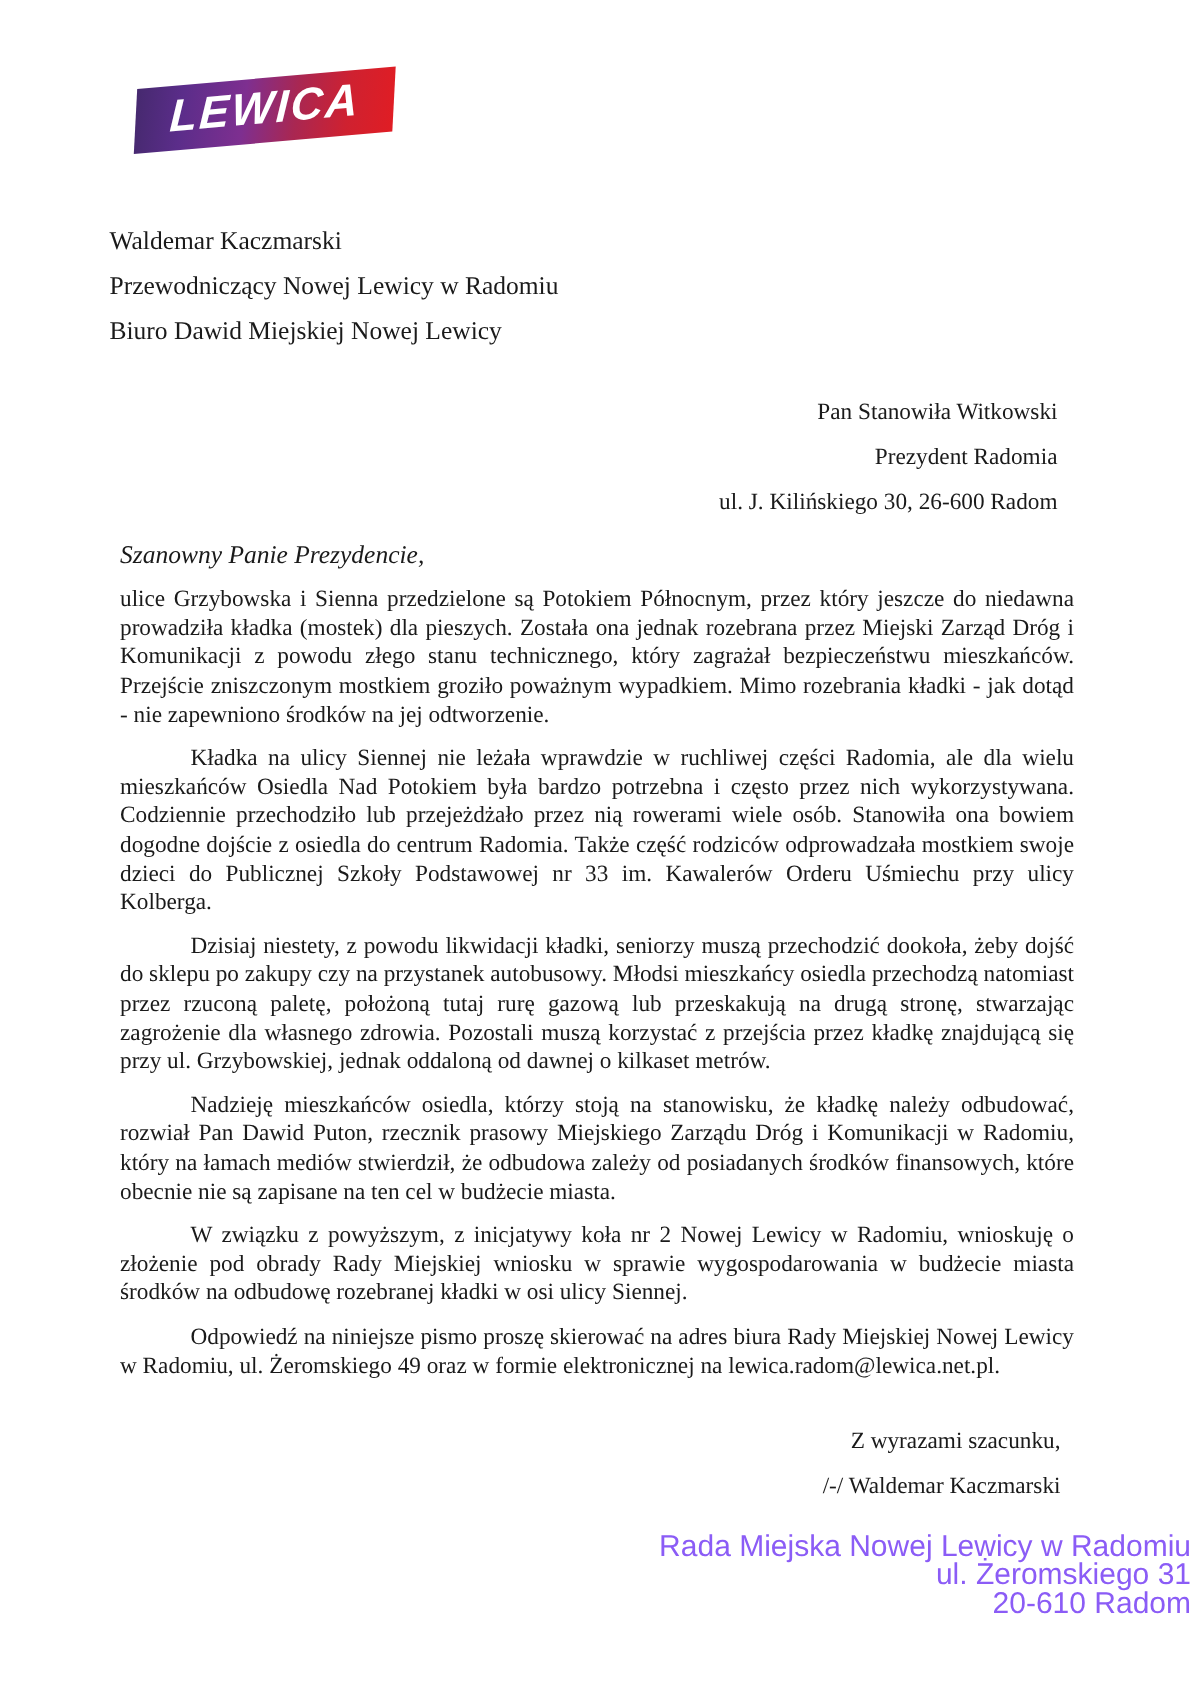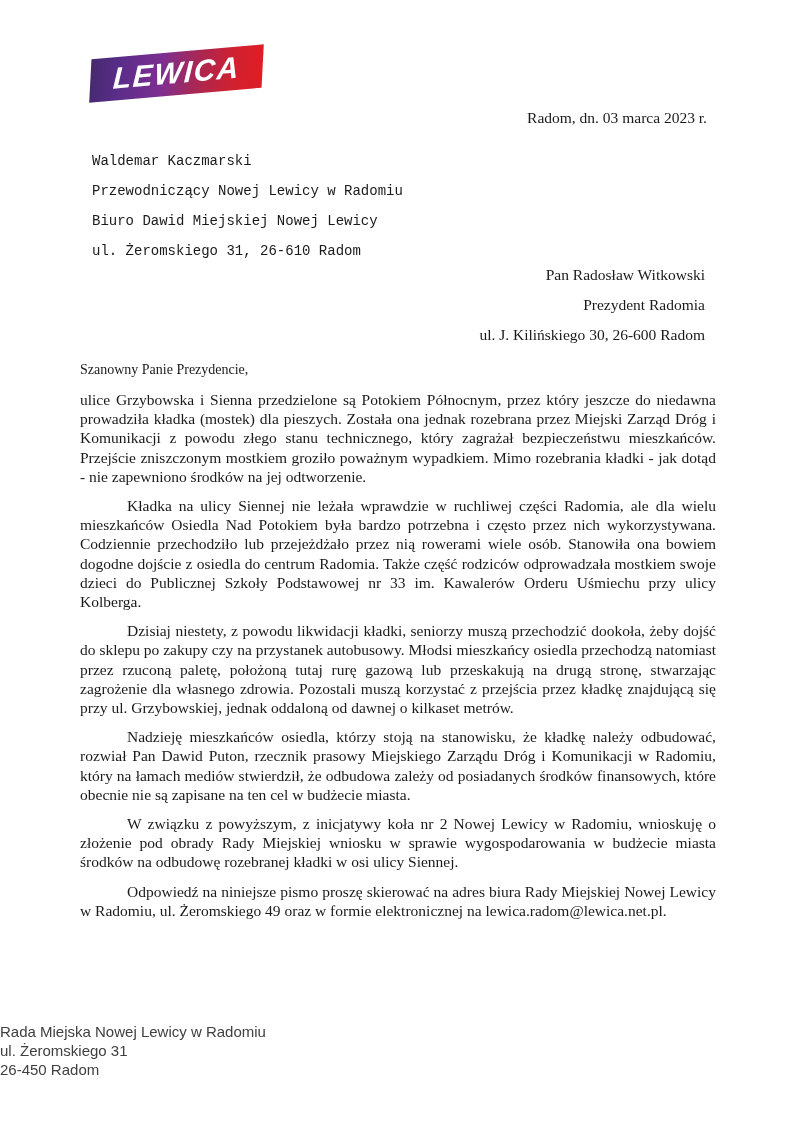--- a/index.html
+++ b/index.html
@@ -47,41 +47,41 @@
     position: absolute;
     left: 80px;
     top: 108px;
     width: 627px;
     text-align: right;
     font-size: 15.5px;
     line-height: 19px;
   }
   .sender-block {
     position: absolute;
-    left: 92px;
+    left: 73px;
     top: 146px;
-    font-size: 14px;
+    font-size: 17px;
     line-height: 30px;
-    font-family: Liberation Mono, monospace;
   }
   .recipient-block {
     position: absolute;
     left: 80px;
     top: 260px;
     width: 625px;
     text-align: right;
     font-size: 15.5px;
     line-height: 30px;
   }
   .salutation {
     position: absolute;
     left: 80px;
     top: 360px;
-    font-size: 14px;
+    font-size: 17px;
     line-height: 19px;
+    font-style: italic;
   }
   .body-text {
     position: absolute;
     left: 80px;
     top: 387px;
     width: 636px;
     font-size: 15.5px;
     line-height: 19.2px;
     text-align: justify;
   }
@@ -102,62 +102,64 @@
     line-height: 19px;
   }
   .closing-block .signature {
     margin-top: 11px;
   }
   .footer-block {
     position: absolute;
     left: 0;
     top: 1022px;
     width: 794px;
-    text-align: left;
+    text-align: right;
     font-family: "Liberation Sans", "DejaVu Sans", sans-serif;
-    font-size: 15px;
+    font-size: 20px;
     line-height: 19px;
-    color: #404040;
+    color: #8b5cf6;
   }
 </style>
 </head>
 <body>
 
 <div class="page">
 
   <div class="logo-band">
     <span class="logo-text">LEWICA</span>
   </div>
 
-  <div class="date-line">Radom, dn. 03 marca 2023 r.</div>
 
   <div class="sender-block">
     <div>Waldemar Kaczmarski</div>
     <div>Przewodniczący Nowej Lewicy w Radomiu</div>
     <div>Biuro Dawid Miejskiej Nowej Lewicy</div>
-    <div>ul. Żeromskiego 31, 26-610 Radom</div>
   </div>
 
   <div class="recipient-block">
-    <div>Pan Radosław Witkowski</div>
+    <div>Pan Stanowiła Witkowski</div>
     <div>Prezydent Radomia</div>
     <div>ul. J. Kilińskiego 30, 26-600 Radom</div>
   </div>
 
   <div class="salutation">Szanowny Panie Prezydencie,</div>
 
   <div class="body-text">
     <p class="first">ulice Grzybowska i Sienna przedzielone są Potokiem Północnym, przez który jeszcze do niedawna prowadziła kładka (mostek) dla pieszych. Została ona jednak rozebrana przez Miejski Zarząd Dróg i Komunikacji z powodu złego stanu technicznego, który zagrażał bezpieczeństwu mieszkańców. Przejście zniszczonym mostkiem groziło poważnym wypadkiem. Mimo rozebrania kładki - jak dotąd - nie zapewniono środków na jej odtworzenie.</p>
     <p>Kładka na ulicy Siennej nie leżała wprawdzie w ruchliwej części Radomia, ale dla wielu mieszkańców Osiedla Nad Potokiem była bardzo potrzebna i często przez nich wykorzystywana. Codziennie przechodziło lub przejeżdżało przez nią rowerami wiele osób. Stanowiła ona bowiem dogodne dojście z osiedla do centrum Radomia. Także część rodziców odprowadzała mostkiem swoje dzieci do Publicznej Szkoły Podstawowej nr 33 im. Kawalerów Orderu Uśmiechu przy ulicy Kolberga.</p>
     <p>Dzisiaj niestety, z powodu likwidacji kładki, seniorzy muszą przechodzić dookoła, żeby dojść do sklepu po zakupy czy na przystanek autobusowy. Młodsi mieszkańcy osiedla przechodzą natomiast przez rzuconą paletę, położoną tutaj rurę gazową lub przeskakują na drugą stronę, stwarzając zagrożenie dla własnego zdrowia. Pozostali muszą korzystać z przejścia przez kładkę znajdującą się przy ul. Grzybowskiej, jednak oddaloną od dawnej o kilkaset metrów.</p>
     <p>Nadzieję mieszkańców osiedla, którzy stoją na stanowisku, że kładkę należy odbudować, rozwiał Pan Dawid Puton, rzecznik prasowy Miejskiego Zarządu Dróg i Komunikacji w Radomiu, który na łamach mediów stwierdził, że odbudowa zależy od posiadanych środków finansowych, które obecnie nie są zapisane na ten cel w budżecie miasta.</p>
     <p>W związku z powyższym, z inicjatywy koła nr 2 Nowej Lewicy w Radomiu, wnioskuję o złożenie pod obrady Rady Miejskiej wniosku w sprawie wygospodarowania w budżecie miasta środków na odbudowę rozebranej kładki w osi ulicy Siennej.</p>
     <p>Odpowiedź na niniejsze pismo proszę skierować na adres biura Rady Miejskiej Nowej Lewicy w Radomiu, ul. Żeromskiego 49 oraz w formie elektronicznej na lewica.radom@lewica.net.pl.</p>
   </div>
 
+  <div class="closing-block">
+    <div>Z wyrazami szacunku,</div>
+    <div class="signature">/-/ Waldemar Kaczmarski</div>
+  </div>
 
   <div class="footer-block">
     <div>Rada Miejska Nowej Lewicy w Radomiu</div>
     <div>ul. Żeromskiego 31</div>
-    <div>26-450 Radom</div>
+    <div>20-610 Radom</div>
   </div>
 
 </div>
 
 </body></html>

